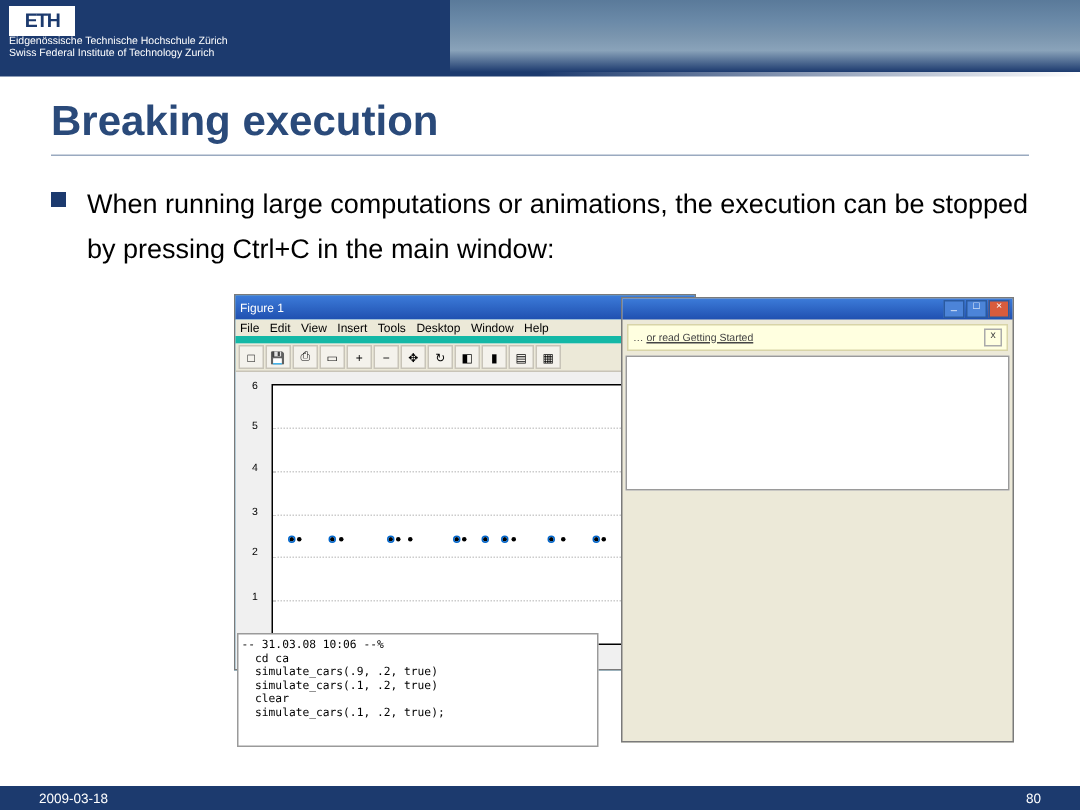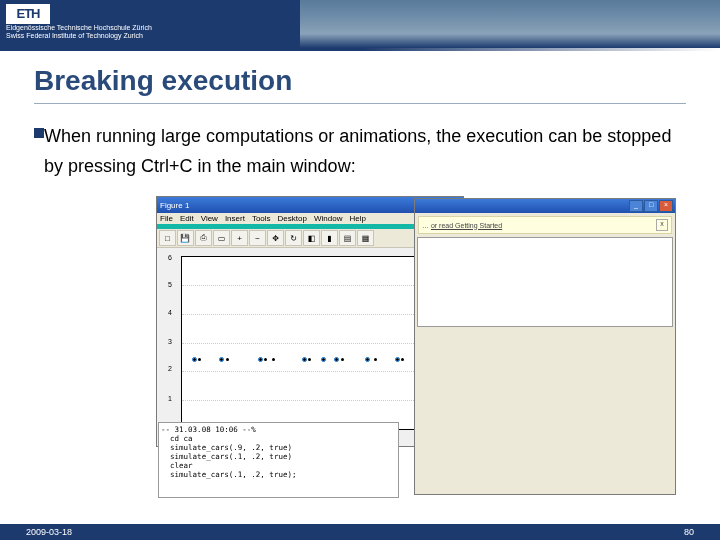--- a/index.html
+++ b/index.html
@@ -7,21 +7,21 @@
 .logo{position:absolute;left:6px;top:4px;display:flex;align-items:flex-end}
 .logo-box{width:44px;height:20px;background:#fff;color:#1c3a6e;font-weight:900;font-size:13px;text-align:center;line-height:20px;letter-spacing:-1px}
 .logo-text{color:#fff;font-size:7px;line-height:8px;margin-left:0}
 .banner{position:absolute;right:0;top:0;width:420px;height:48px;background:linear-gradient(to bottom,#5a7a9a 0%,#6b8aa8 30%,#7a95ae 50%,#8aa3ba 70%,#1c3a6e 100%)}
 .divider{height:3px;background:linear-gradient(to right,#1c3a6e 0%,#1c3a6e 50%,transparent 100%)}
 .content{padding:14px 34px 0}
 .title{font-size:28px;color:#2a4a7a;font-weight:700;margin:0 0 6px}
 .rule{height:1px;background:#9aaac0;margin-bottom:18px}
 .bullet-row{display:flex;align-items:flex-start}
 .bullet-mark{width:10px;height:10px;background:#1c3a6e;margin-top:6px;flex-shrink:0}
-.bullet-text{font-size:18px;line-height:1.65;color:#000;}
+.bullet-text{font-size:18px;line-height:1.65;color:#000;margin-left:14px}
 .screenshot{position:absolute;left:156px;top:196px;width:520px;height:302px}
 .figwin{position:absolute;left:0;top:0;width:306px;background:#7dd3fc;border:1px solid #7a7a7a;font-size:8px}
 .figwin-title{height:14px;background:linear-gradient(#3c7bd9,#2050b0);color:#fff;padding:1px 3px;display:flex;justify-content:space-between;align-items:center}
 .win-btns{display:flex;gap:1px}
 .win-btn{width:12px;height:10px;background:#4c84d8;border:1px solid #2a5aa0;text-align:center;line-height:8px;font-size:7px;color:#fff}
 .win-btn.close{background:#d85c3c}
 .menubar{padding:1px 3px;background:#ece9d8;font-size:8px;color:#000;border-bottom:5px solid #14b8a6}
 .menubar span{margin-right:7px}
 .toolbar{height:18px;background:#ece9d8;border-bottom:1px solid #c8c4b8;display:flex;align-items:center;padding:0 2px;gap:1px}
 .tb-btn{width:15px;height:14px;border:1px solid #c8c4b8;background:#f4f2ec;display:flex;align-items:center;justify-content:center;font-size:8px}

